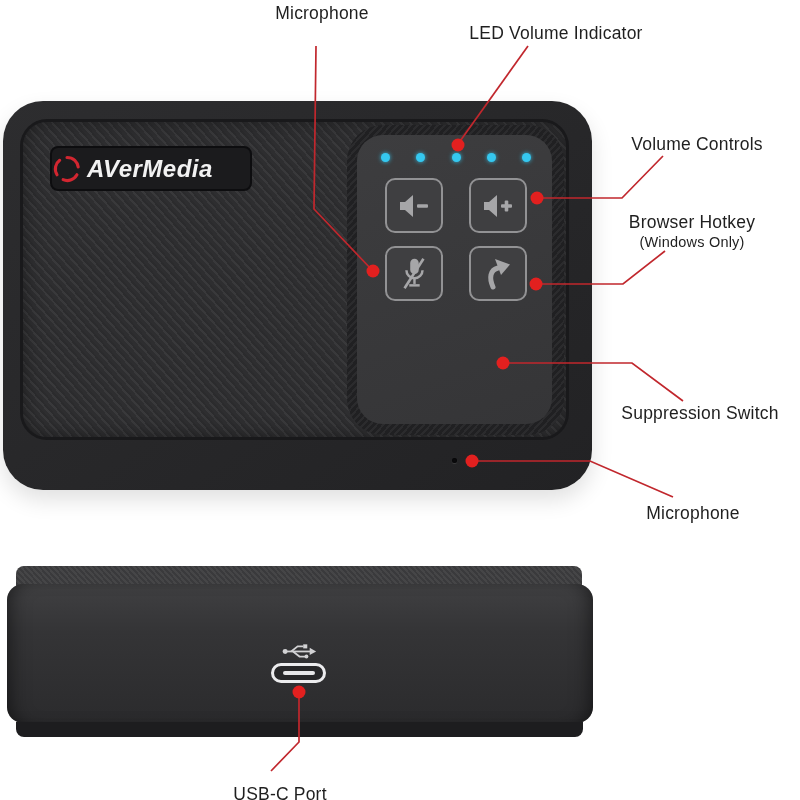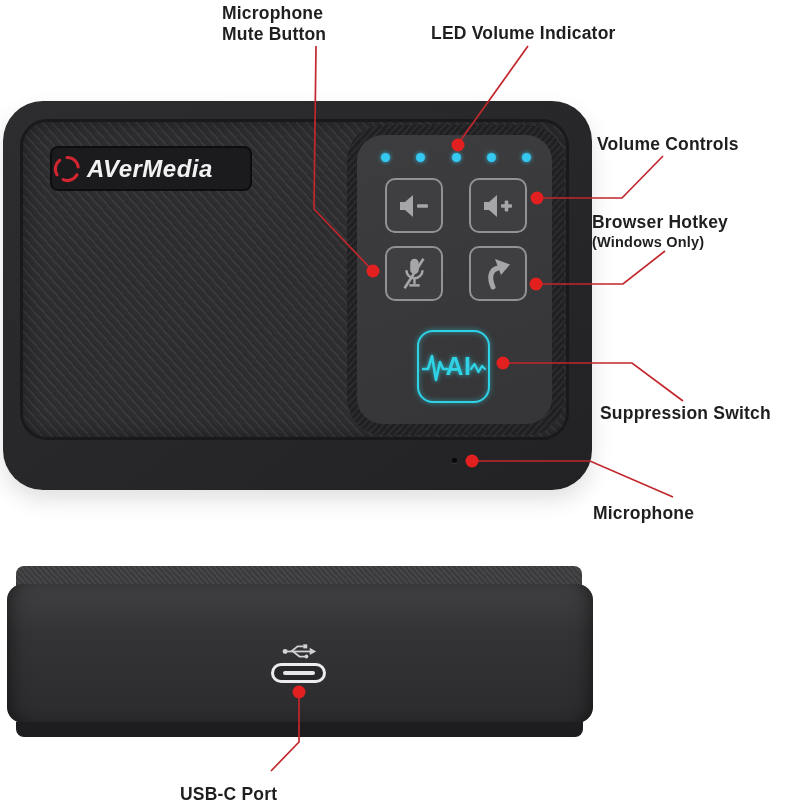--- a/index.html
+++ b/index.html
@@ -1,21 +1,21 @@
 <!DOCTYPE html>
 <html style="--red: #e2201f; --line-red: #c1272d; --led: #35c8f0; --ai: #2fd3e6; --label: #1f1f1f;"><head>
 <meta charset="utf-8">
 <style>
   html,body{margin:0;padding:0;background:#fff;}
   .canvas{
     position:relative;width:800px;height:800px;background:#ffffff;overflow:hidden;
     font-family:"Liberation Sans",sans-serif;
   }
   
-  .lbl{position:absolute;text-align:left;font-weight:bold;color:var(--label,#1f1f1f);
+  .lbl{position:absolute;text-align:center;font-weight:normal;color:var(--label,#1f1f1f);
        font-size:17.5px;line-height:21px;letter-spacing:.2px;}
   .lbl .sub{display:block;font-size:14.5px;line-height:18px;}
   .lbl span{display:block;}
   #lbl-mute{left:222px;top:3px;width:200px;}
   #lbl-led{left:431px;top:23px;width:250px;}
   #lbl-volume{left:597px;top:134px;width:200px;}
   #lbl-hotkey{left:592px;top:212px;width:200px;}
   #lbl-ai{left:600px;top:403px;width:200px;}
   #lbl-omni{left:593px;top:503px;width:200px;}
   #lbl-usb{left:180px;top:776px;width:200px;margin-top:8px;}
@@ -131,29 +131,20 @@
           <line x1="7" y1="34" x2="27" y2="3" stroke="#a6a6a8" stroke-width="2.8"></line>
         </svg>
       </div>
       <div class="btn" id="btn-hotkey">
         <svg width="34" height="34" viewBox="0 0 34 34">
           <path d="M12 30 C8 21 9 13 17 11" stroke="#a6a6a8" stroke-width="5" fill="none" stroke-linecap="round"></path>
           <polygon points="14,2 29,7.5 20,18" fill="#a6a6a8"></polygon>
         </svg>
       </div>
 
-      <div class="ai-btn">
-        <svg width="26" height="40" viewBox="0 0 26 40">
-          <polyline points="1,22 6,22 10,9 14,33 18,15 21,22 25,22" fill="none" stroke="#2fd3e6" stroke-width="2.6" stroke-linejoin="round" stroke-linecap="round"></polyline>
-        </svg>
-        <span class="ai-text">AI</span>
-        <svg width="16" height="40" viewBox="0 0 16 40">
-          <polyline points="1,22 4.5,17 8.5,25 12,19 15,22" fill="none" stroke="#2fd3e6" stroke-width="2.3" stroke-linejoin="round" stroke-linecap="round"></polyline>
-        </svg>
-      </div>
     </div>
 
     <div class="mic-hole"></div>
   </div>
 
   <div>
     <div class="bd-fabric"></div>
     <div class="bd-body"></div>
     <div class="bd-base"></div>
 
@@ -168,21 +159,20 @@
         <circle cx="27.5" cy="16" r="2.1" stroke="none"></circle>
       </g>
     </svg>
     <div class="usb-port">
       <div class="slot"></div>
     </div>
   </div>
 
   <div class="lbl" id="lbl-mute">
     <span>Microphone</span>
-    <span>Mute Button</span>
   </div>
   <div class="lbl" id="lbl-led">
     <span>LED Volume Indicator</span>
   </div>
   <div class="lbl" id="lbl-volume">
     <span>Volume Controls</span>
   </div>
   <div class="lbl" id="lbl-hotkey">
     <span>Browser Hotkey</span>
     <span class="sub">(Windows Only)</span>

